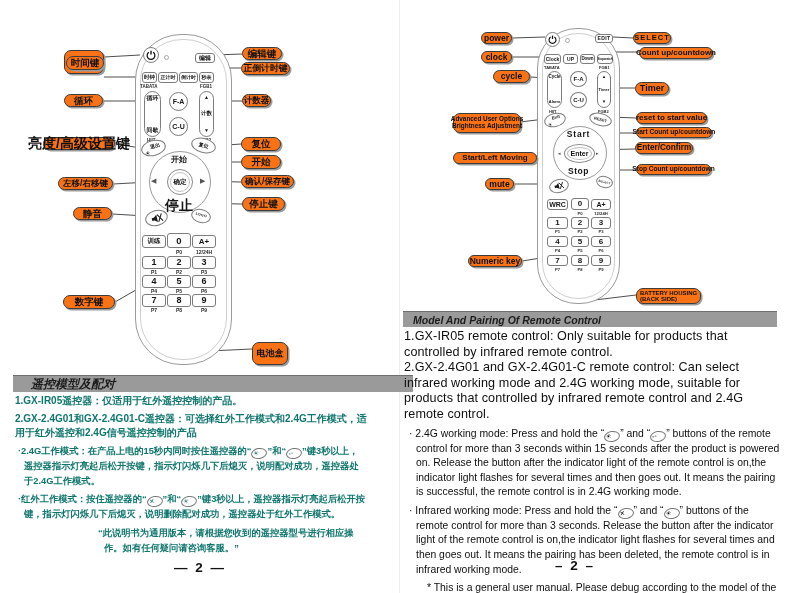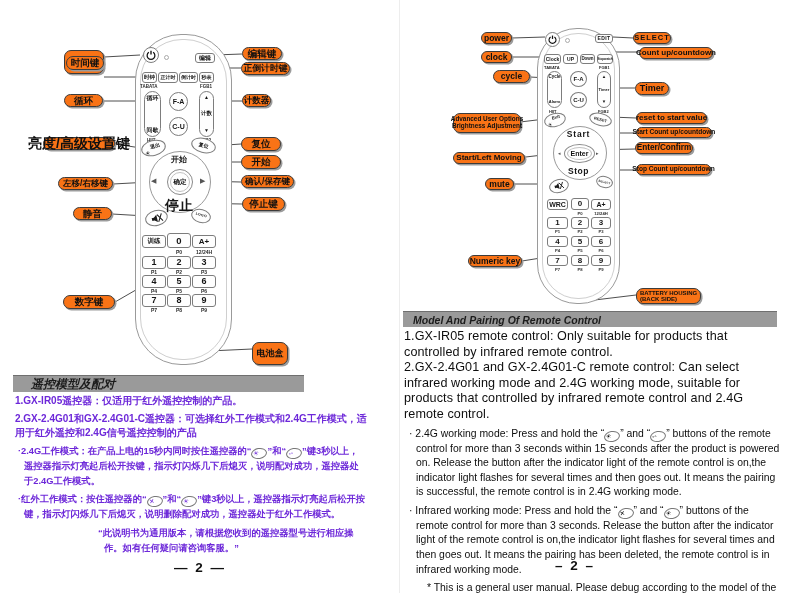--- a/index.html
+++ b/index.html
@@ -30,21 +30,21 @@
 
   
   .co{position:absolute;background:#f97316;border:1.2px solid #3c3c3c;border-radius:7px;
       box-shadow:1.5px 1.5px 0 #9c9c9c;display:flex;align-items:center;justify-content:center;
       font-weight:bold;color:#101010;white-space:nowrap;box-sizing:border-box;line-height:1.05;text-align:center;}
   .co.multi{flex-direction:column;}
 
   
   .bar{position:absolute;background:#9a9a9a;border-top:1px solid #6f6f6f;display:flex;align-items:center;
        font-style:italic;font-weight:bold;color:#1c1c1c;box-sizing:border-box;}
-  .cn-text{position:absolute;left:15px;top:394px;width:352px;font-weight:bold;color:#6d28d9;}
+  .cn-text{position:absolute;left:15px;top:394px;width:352px;font-weight:bold;color:#0f766e;}
   .cn-text p{margin:0 0 3px 0;font-size:10px;line-height:1.45;}
   .cn-text p.sm{font-size:9.3px;padding-left:9px;text-indent:-6px;line-height:1.62;}
   .cn-note{margin:4px 0 0 80px !important;width:262px;font-size:9.3px !important;line-height:1.65 !important;}
   .en-text{position:absolute;left:404px;top:329px;width:376px;color:#0e0e0e;}
   .en-text p{margin:0;font-size:12.6px;line-height:1.24;letter-spacing:0.1px;}
   .en-text p.sm{font-size:10.4px;line-height:1.4;padding-left:12px;text-indent:-7px;margin-top:4px;letter-spacing:0;}
   .en-note{margin:3px 0 0 18px !important;width:348px;font-size:10.4px !important;line-height:1.62 !important;}
   .pnum{position:absolute;font-size:13.5px;font-weight:bold;color:#111;text-align:center;letter-spacing:2px;}
 
   .iic{display:inline-block;border:1px solid #777;border-radius:50%;width:14px;height:9px;
@@ -191,21 +191,21 @@
   <div class="co" style="left:63px;top:295px;width:52px;height:14px;font-size:9.5px;">数字键</div>
   <div class="co" style="left:242px;top:47px;width:40px;height:13px;font-size:9.5px;">编辑键</div>
   <div class="co" style="left:241px;top:62px;width:49px;height:13px;font-size:8.8px;">正倒计时键</div>
   <div class="co" style="left:242px;top:94px;width:29px;height:13px;font-size:8.5px;">计数器</div>
   <div class="co" style="left:241px;top:137px;width:40px;height:14px;font-size:9.5px;">复位</div>
   <div class="co" style="left:241px;top:155px;width:40px;height:14px;font-size:9.5px;">开始</div>
   <div class="co" style="left:241px;top:175px;width:53px;height:13px;font-size:8.5px;">确认/保存键</div>
   <div class="co" style="left:242px;top:197px;width:43px;height:14px;font-size:9.5px;">停止键</div>
   <div class="co" style="left:252px;top:342px;width:36px;height:23px;font-size:9px;">电池盒</div>
 
-  <div class="bar" style="left:13px;top:375px;width:291px;height:17px;font-size:12px;padding-left:18px;">
+  <div class="bar" style="left:13px;top:375px;width:400px;height:17px;font-size:12px;padding-left:18px;">
     <span>遥控模型及配对</span>
   </div>
   <div class="cn-text">
     <p>1.GX-IR05遥控器：仅适用于红外遥控控制的产品。</p>
     <p>2.GX-2.4G01和GX-2.4G01-C遥控器：可选择红外工作模式和2.4G工作模式，适用于红外遥控和2.4G信号遥控控制的产品</p>
     <p class="sm"><span>·2.4G工作模式：在产品上电的15秒内同时按住遥控器的“</span><span class="iic">☀</span><span>”和“</span><span class="iic">◦◦</span><span>”键3秒以上，遥控器指示灯亮起后松开按键，指示灯闪烁几下后熄灭，说明配对成功，遥控器处于2.4G工作模式。</span></p>
     <p class="sm"><span>·红外工作模式：按住遥控器的“</span><span class="iic">✕</span><span>”和“</span><span class="iic">☀</span><span>”键3秒以上，遥控器指示灯亮起后松开按键，指示灯闪烁几下后熄灭，说明删除配对成功，遥控器处于红外工作模式。</span></p>
     <p class="sm cn-note">“此说明书为通用版本，请根据您收到的遥控器型号进行相应操作。如有任何疑问请咨询客服。”</p>
   </div>
   <div class="pnum" style="left:0;top:560px;width:400px;">— 2 —</div>
@@ -294,21 +294,21 @@
     <div class="tlbl" style="left:53px;top:239px;width:20px;text-align:center;font-size:4.2px;">P9</div>
   </div>
 
   <div class="co" style="left:481px;top:32px;width:31px;height:12px;font-size:8.5px;">power</div>
   <div class="co" style="left:481px;top:51px;width:31px;height:12px;font-size:8.5px;">clock</div>
   <div class="co" style="left:493px;top:70px;width:37px;height:13px;font-size:8.5px;">cycle</div>
   <div class="co multi" style="left:453px;top:113px;width:68px;height:20px;font-size:6.4px;">
     <span>Advanced User Options</span>
     <span>Brightness Adjustment</span>
   </div>
-  <div class="co" style="left:453px;top:152px;width:72px;height:12px;font-size:8px;">Start/Left Moving</div>
+  <div class="co" style="left:453px;top:152px;width:84px;height:12px;font-size:8px;">Start/Left Moving</div>
   <div class="co" style="left:485px;top:178px;width:29px;height:12px;font-size:8.5px;">mute</div>
   <div class="co" style="left:468px;top:255px;width:54px;height:12px;font-size:8.5px;">Numeric key</div>
   <div class="co" style="left:633px;top:32px;width:38px;height:12px;font-size:7.5px;letter-spacing:1px;">SELECT</div>
   <div class="co" style="left:639px;top:47px;width:74px;height:12px;font-size:8px;">Count up/countdown</div>
   <div class="co" style="left:635px;top:82px;width:34px;height:13px;font-size:9px;">Timer</div>
   <div class="co" style="left:636px;top:112px;width:71px;height:12px;font-size:8px;">reset to start value</div>
   <div class="co" style="left:636px;top:127px;width:76px;height:11px;font-size:6.6px;">Start Count up/countdown</div>
   <div class="co" style="left:635px;top:142px;width:58px;height:12px;font-size:8.2px;">Enter/Confirm</div>
   <div class="co" style="left:636px;top:164px;width:75px;height:11px;font-size:6.6px;">Stop Count up/countdown</div>
   <div class="co multi" style="left:636px;top:288px;width:65px;height:16px;font-size:6px;align-items:flex-start;padding-left:3px;">

